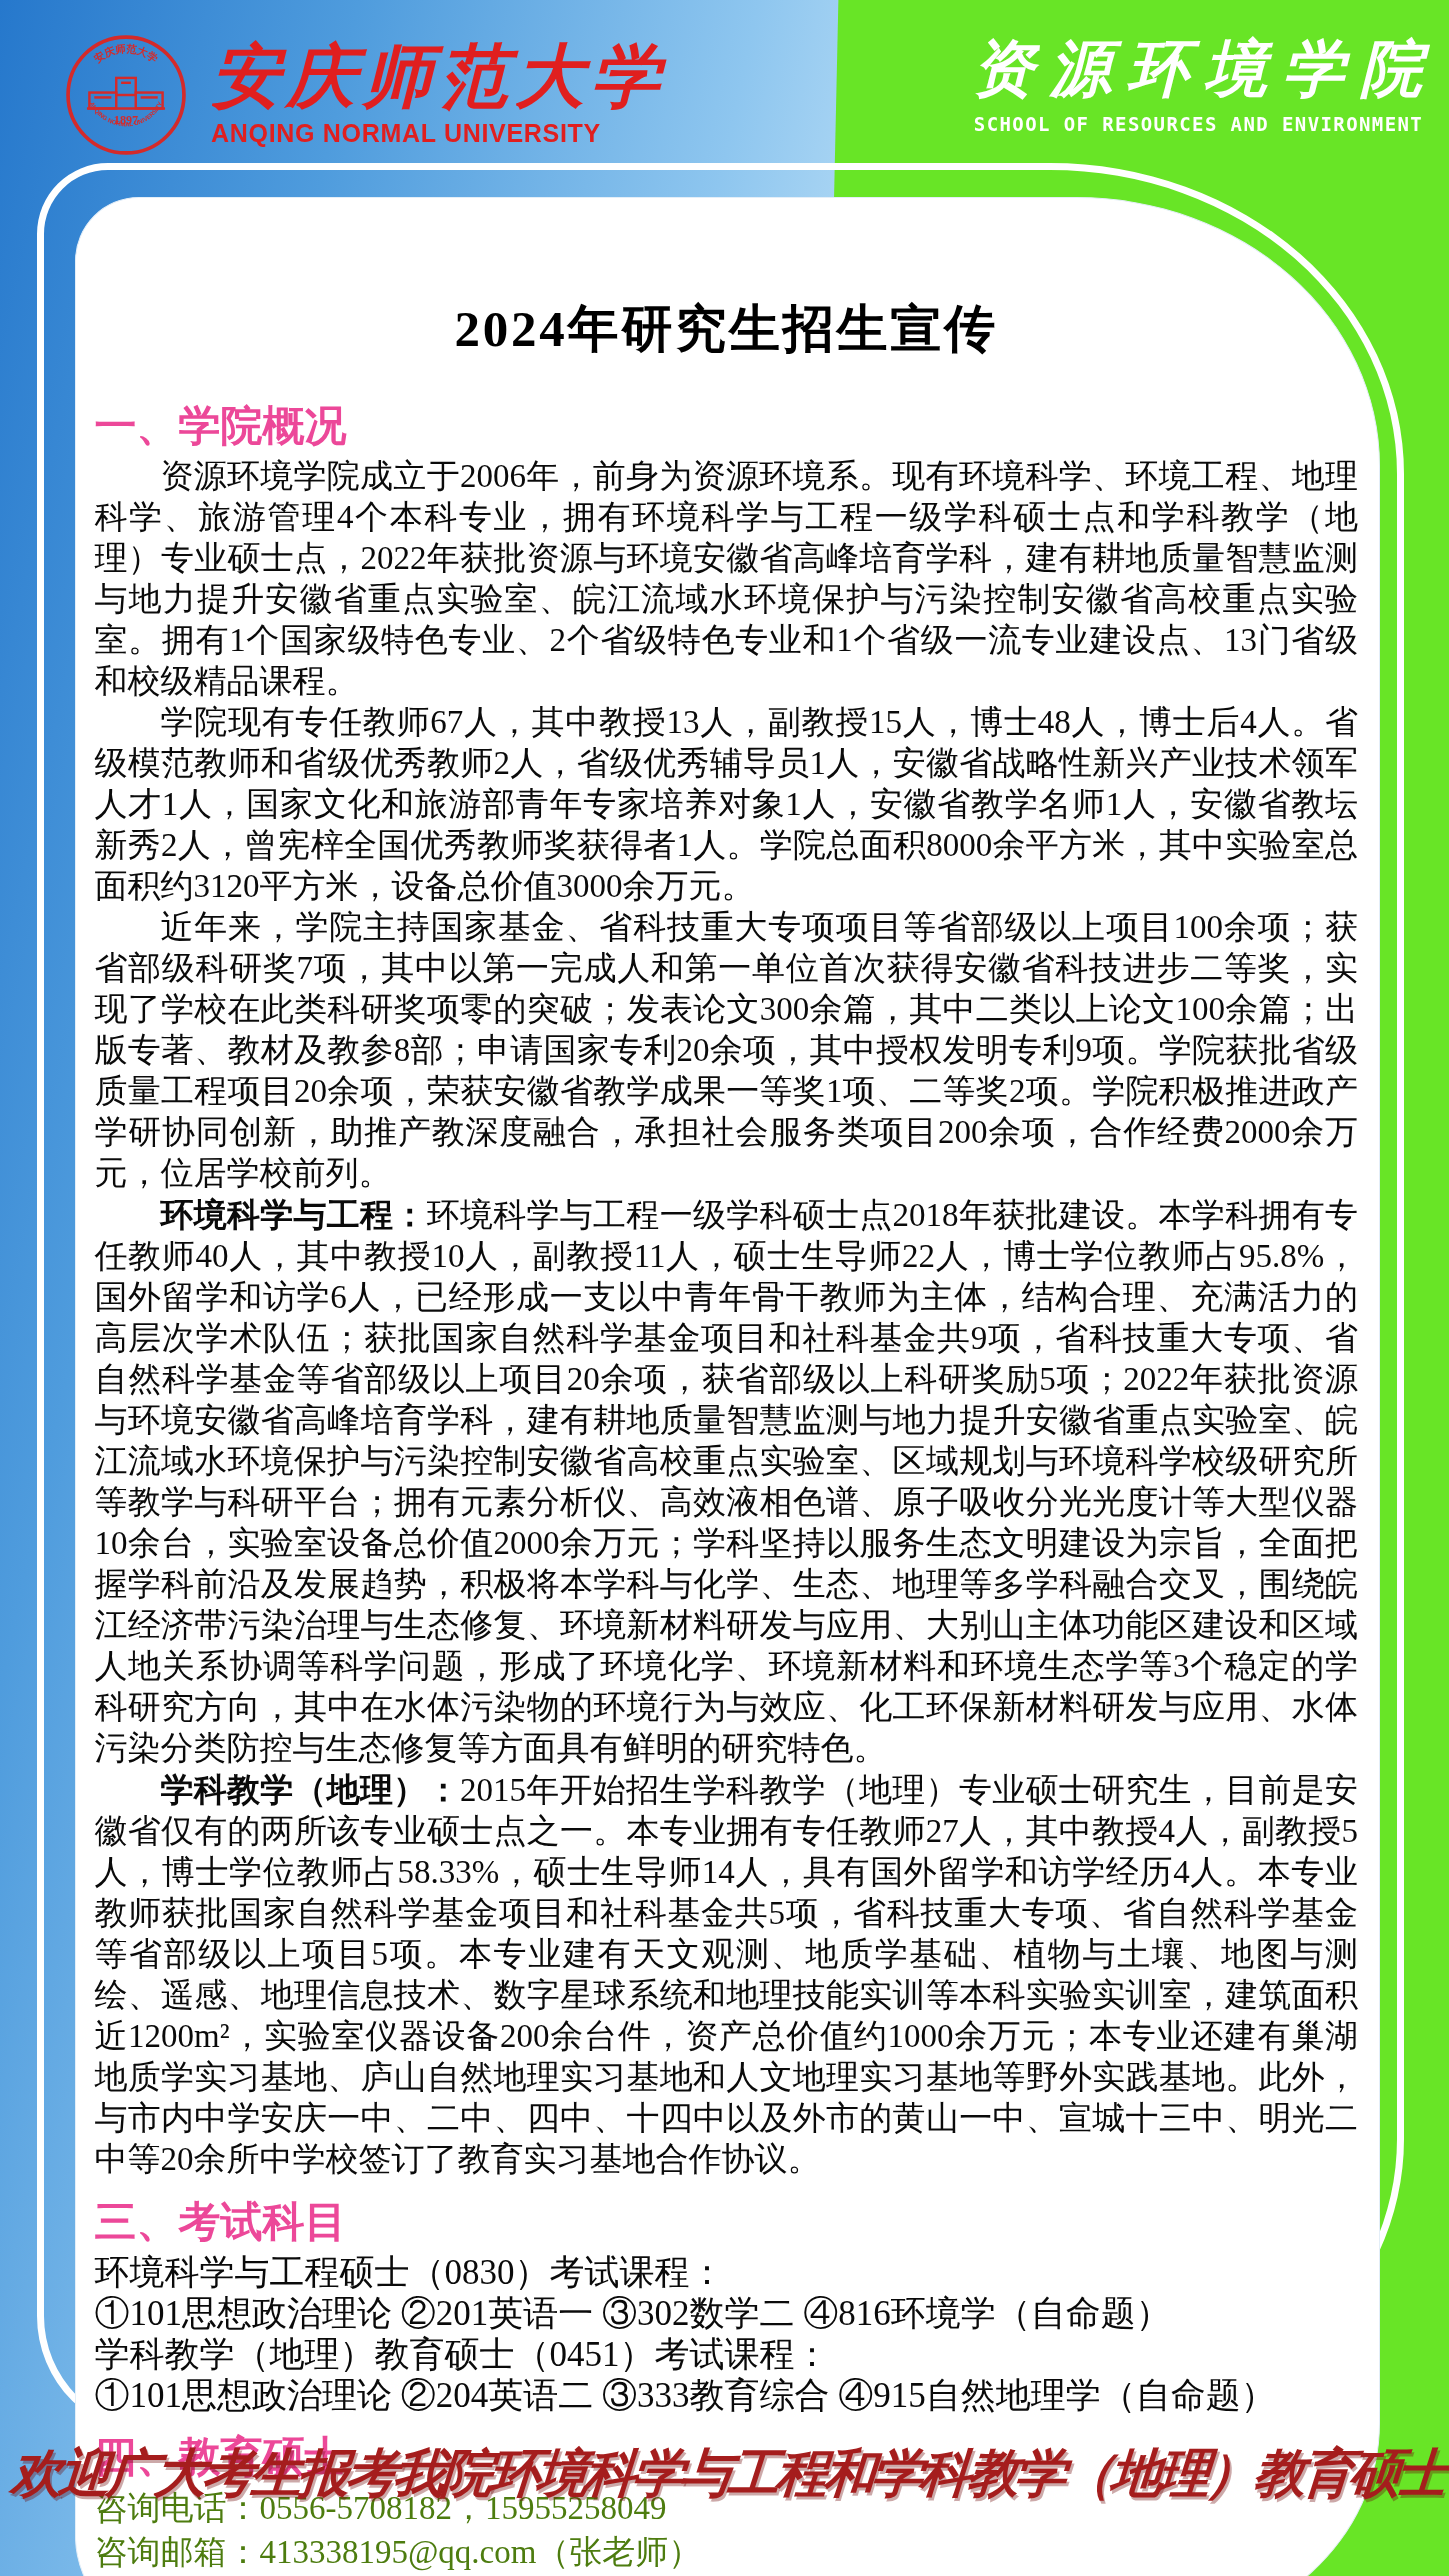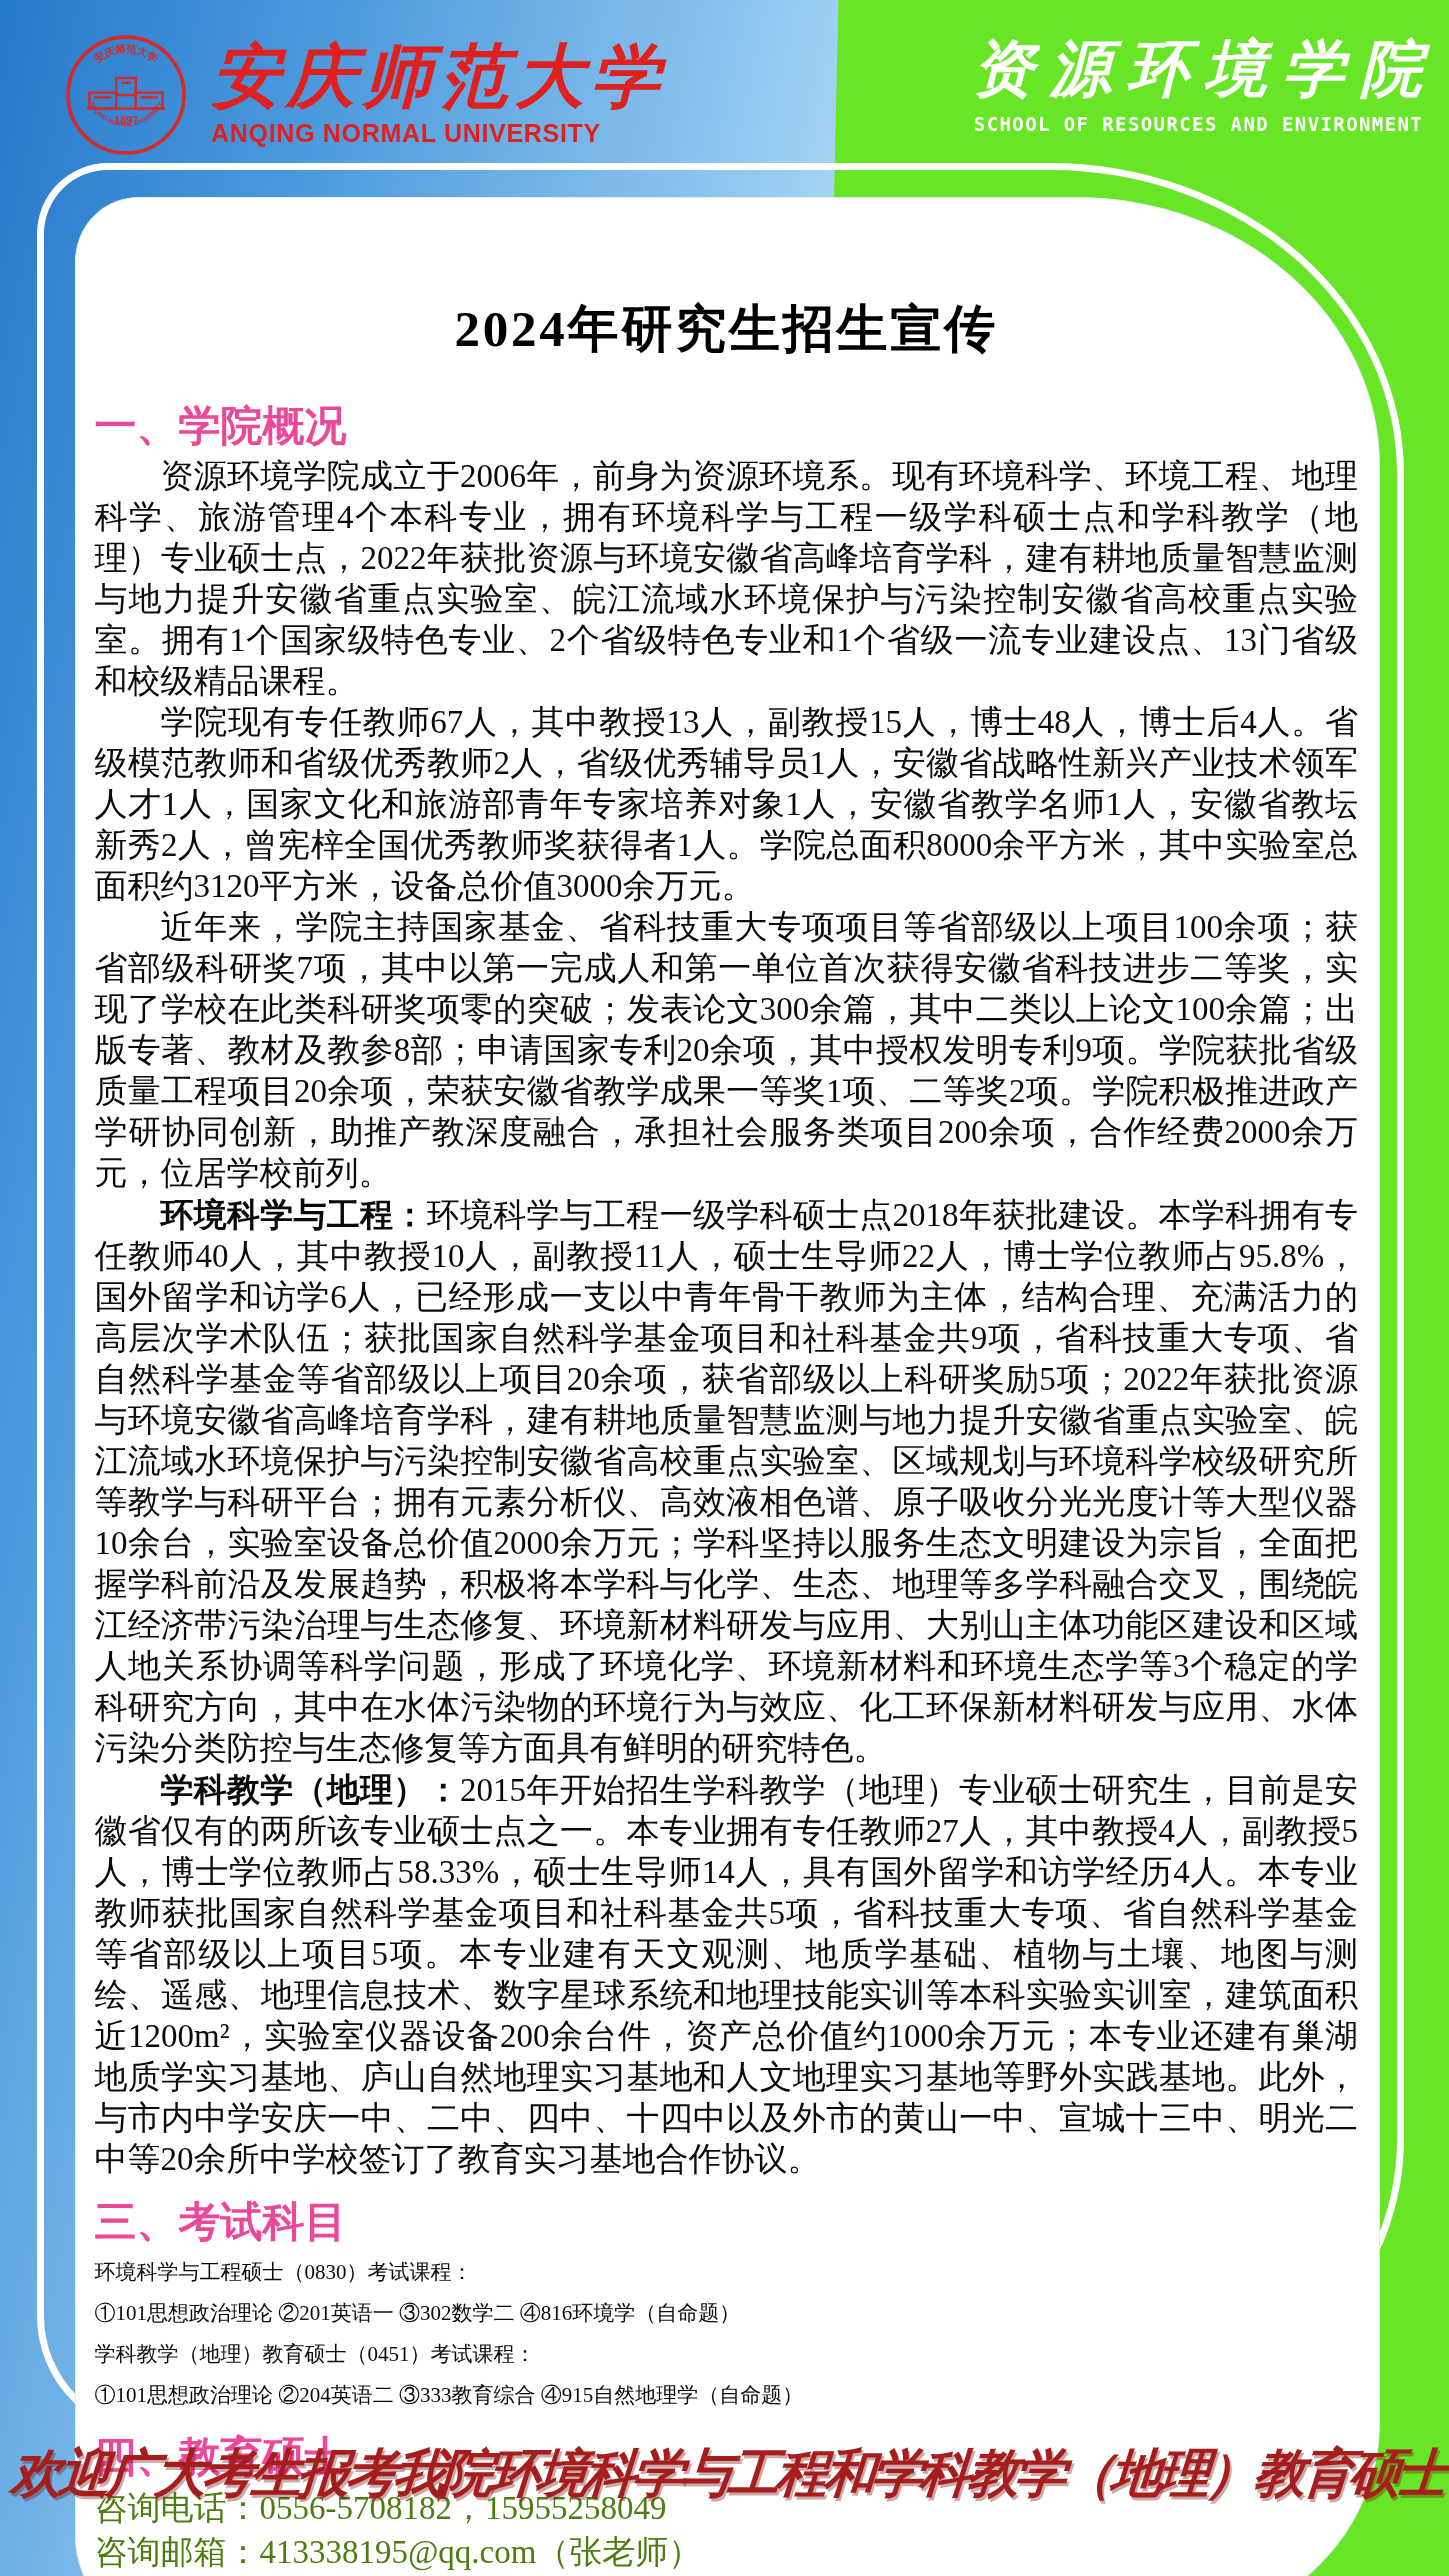--- a/index.html
+++ b/index.html
@@ -70,21 +70,21 @@
   .body-p{
     margin:0;font-size:33px;line-height:41px;color:#0a0a0a;
     text-align:justify;text-indent:2em;
     font-family:"Liberation Serif","DejaVu Serif",serif;
   }
   .lead-in{
     font-family:"Liberation Sans","DejaVu Sans",sans-serif;
     font-weight:bold;
   }
   .plain-line{
-    margin:0;font-size:21px;line-height:41px;color:#0a0a0a;text-align:left;
+    margin:0;font-size:35px;line-height:41px;color:#0a0a0a;text-align:left;
     font-family:"Liberation Serif","DejaVu Serif",serif;
   }
   .contact-line{
     margin:0 0 1.4px 0;font-size:33px;line-height:42px;color:#4d7c0f;text-align:left;
     font-family:"Liberation Serif","DejaVu Serif",serif;
   }
   
   .banner{
     position:absolute;left:11.3px;top:2440px;width:1427px;
     font-size:52px;font-weight:bold;color:#a51d1d;

